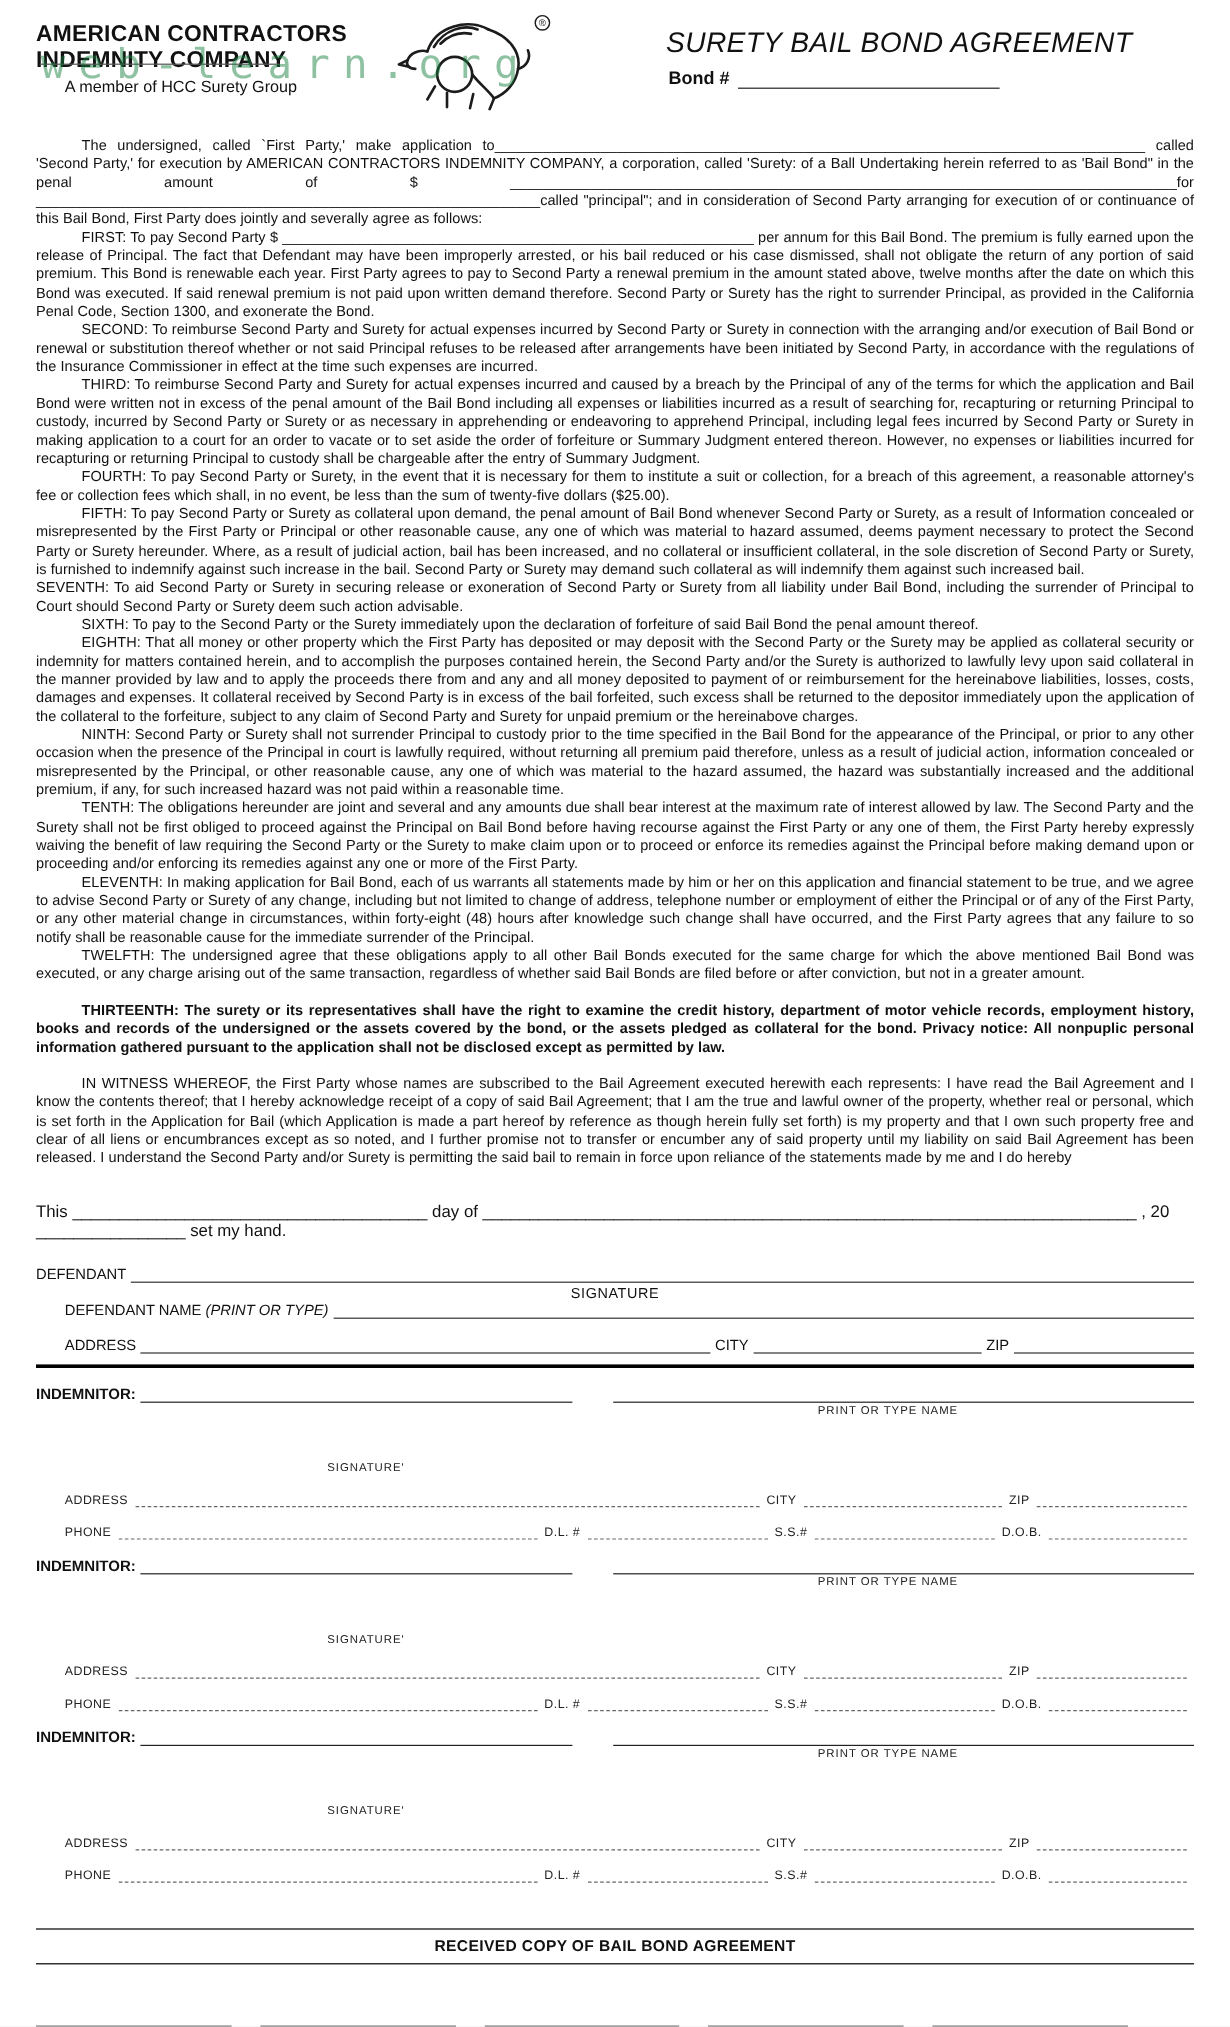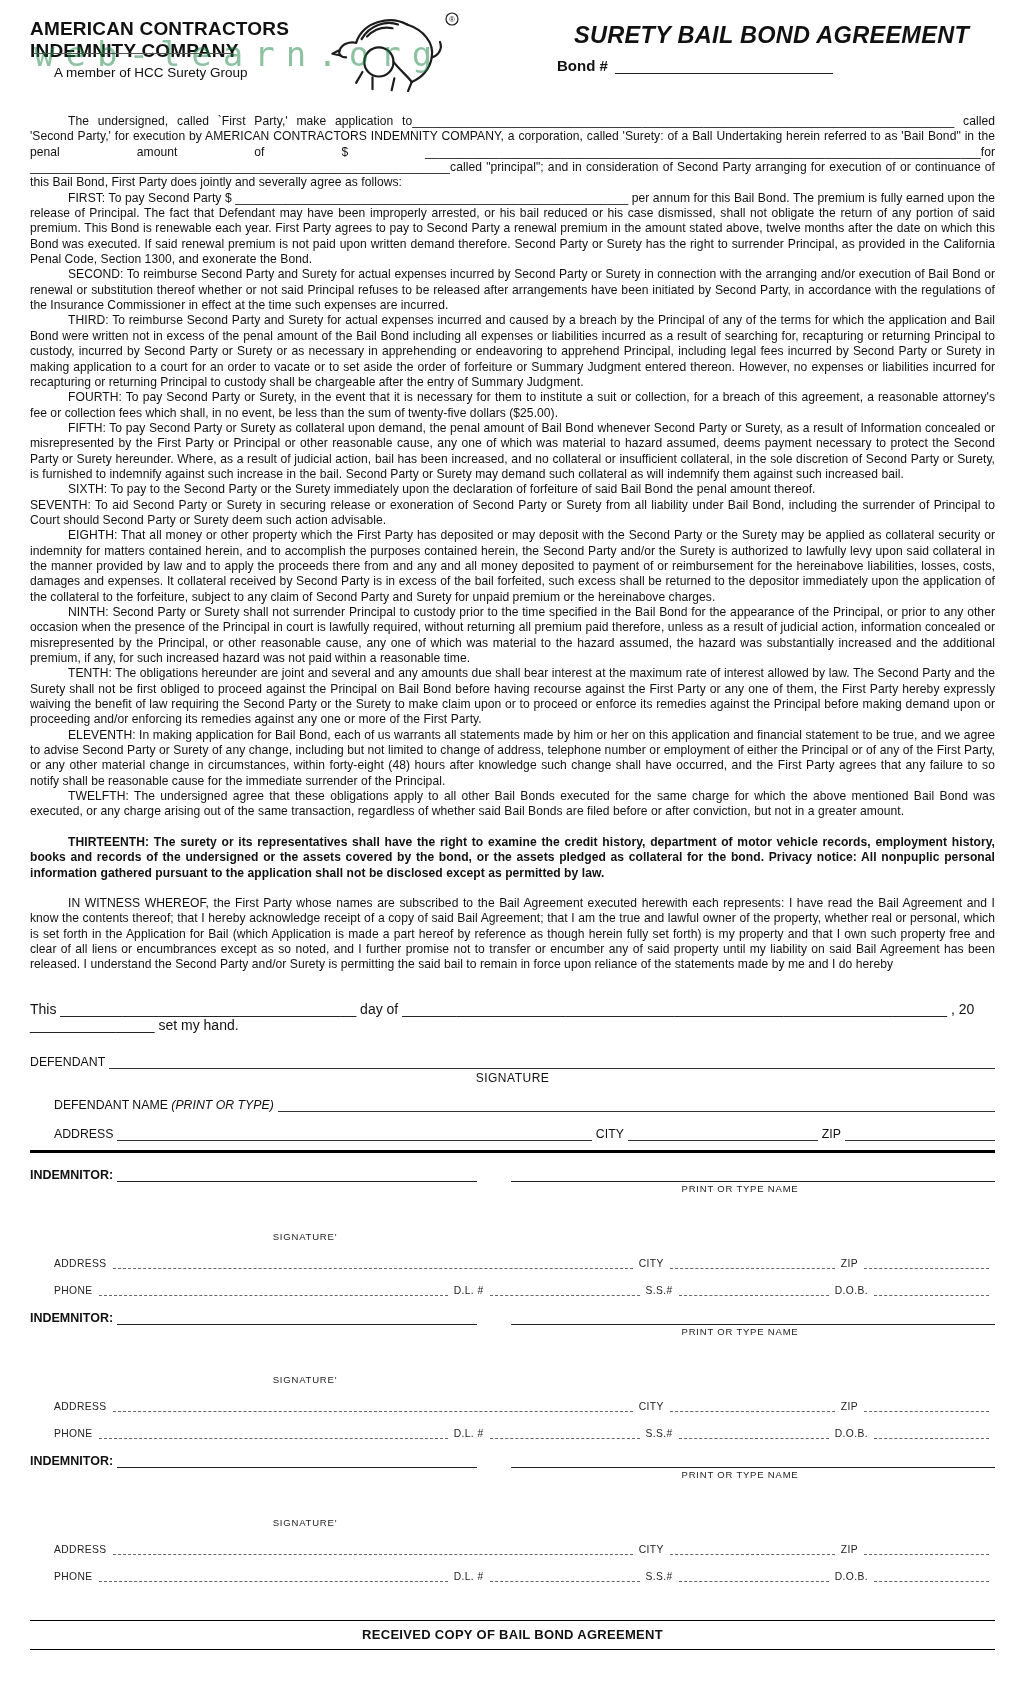--- a/index.html
+++ b/index.html
@@ -18,21 +18,21 @@
     pointer-events:none; white-space:nowrap;
   }
   .letterhead-rule{ position:absolute; left:33px; top:53px; width:200px; border-top:1.5px solid #555; z-index:4;}
   
   .hdr{ display:flex; align-items:flex-start; height:88px; position:relative; z-index:1;}
   .hdr-left{ width:290px; padding-top:8px;}
   .co-name{ font-size:19px; font-weight:bold; line-height:22px; letter-spacing:.2px;}
   .tagline{ font-size:13.5px; margin-top:3px;margin-left:24px;}
   .logo-wrap{ width:135px; height:84px; margin-left:4px; position:relative;}
   .hdr-right{ margin-left:auto; width:440px; padding-top:12px;}
-  .doc-title{ font-size:23.5px; font-weight:bold; font-style:italic; letter-spacing:.3px; white-space:nowrap;margin-left:19px;}
+  .doc-title{ font-size:23.5px; font-weight:normal; font-style:italic; letter-spacing:.3px; white-space:nowrap;}
   .bond-row{ display:flex; align-items:flex-end; margin-top:8px; padding-left:2px;}
   .bond-lbl{ font-size:15px; font-weight:bold;}
   .bond-line{ width:218px; border-bottom:1.6px solid #222; height:15px; margin-left:7px;}
   
   .bodytext{ margin-top:16px; position:relative; z-index:1;}
   .para{
     font-size:12.1px; line-height:15.35px; text-align:justify;
     overflow-wrap:anywhere; letter-spacing:.05px;
   }
   .ind{ text-indent:38px; }
@@ -40,21 +40,21 @@
   .gap-top{ margin-top:15px; }
   .date-row{ font-size:14px; margin-top:28px; overflow-wrap:anywhere;}
   
   .def-sec{ margin-top:22px; font-size:12.3px;}
   .row{ display:flex; align-items:flex-end;}
   .lbl{ white-space:nowrap;}
   .line{ flex:1 1 auto; border-bottom:1.3px solid #333; height:14px; margin:0 4px;}
   .line:last-child{ margin-right:0;}
   .caption-center{ text-align:center; font-size:12px; margin-top:2px; letter-spacing:.5px;}
   .def-indent{ padding-left:24px;}
-  .mt12{ margin-top:13px;} .mt14{ margin-top:15px;}
+  .mt12{ } .mt14{ margin-top:15px;}
   .w-city{ flex:0 0 190px;} .w-zip{ flex:0 0 150px;}
   .heavy-rule{ border-top:3.5px solid #000; margin-top:9px;}
   
   .ind-sec{ margin-top:15px;}
   .ind-head{ display:flex; align-items:flex-end;}
   .ind-lbl{ font-size:12.5px; font-weight:bold; white-space:nowrap;}
   .ind-line1{ flex:0 0 360px; border-bottom:1.5px solid #222; height:13px; margin-left:4px;}
   .ind-gap{ flex:0 0 34px;}
   .ind-line2{ flex:1 1 auto; border-bottom:1.5px solid #222; height:13px;}
   .ind-caps{ display:flex; font-size:9.5px; letter-spacing:.8px; color:#222; margin-top:1px;}
@@ -126,22 +126,22 @@
     </div>
   </div>
 
   <div class="bodytext">
     <p class="para ind">The undersigned, called `First Party,' make application to________________________________________________________________________________ called 'Second Party,' for execution by AMERICAN CONTRACTORS INDEMNITY COMPANY, a corporation, called 'Surety: of a Ball Undertaking herein referred to as 'Bail Bond" in the penal amount of $ __________________________________________________________________________________for ______________________________________________________________called "principal"; and in consideration of Second Party arranging for execution of or continuance of this Bail Bond, First Party does jointly and severally agree as follows:</p>
     <p class="para ind">FIRST: To pay Second Party $ __________________________________________________________ per annum for this Bail Bond. The premium is fully earned upon the release of Principal. The fact that Defendant may have been improperly arrested, or his bail reduced or his case dismissed, shall not obligate the return of any portion of said premium. This Bond is renewable each year. First Party agrees to pay to Second Party a renewal premium in the amount stated above, twelve months after the date on which this Bond was executed. If said renewal premium is not paid upon written demand therefore. Second Party or Surety has the right to surrender Principal, as provided in the California Penal Code, Section 1300, and exonerate the Bond.</p>
     <p class="para ind">SECOND: To reimburse Second Party and Surety for actual expenses incurred by Second Party or Surety in connection with the arranging and/or execution of Bail Bond or renewal or substitution thereof whether or not said Principal refuses to be released after arrangements have been initiated by Second Party, in accordance with the regulations of the Insurance Commissioner in effect at the time such expenses are incurred.</p>
     <p class="para ind">THIRD: To reimburse Second Party and Surety for actual expenses incurred and caused by a breach by the Principal of any of the terms for which the application and Bail Bond were written not in excess of the penal amount of the Bail Bond including all expenses or liabilities incurred as a result of searching for, recapturing or returning Principal to custody, incurred by Second Party or Surety or as necessary in apprehending or endeavoring to apprehend Principal, including legal fees incurred by Second Party or Surety in making application to a court for an order to vacate or to set aside the order of forfeiture or Summary Judgment entered thereon. However, no expenses or liabilities incurred for recapturing or returning Principal to custody shall be chargeable after the entry of Summary Judgment.</p>
     <p class="para ind">FOURTH: To pay Second Party or Surety, in the event that it is necessary for them to institute a suit or collection, for a breach of this agreement, a reasonable attorney's fee or collection fees which shall, in no event, be less than the sum of twenty-five dollars ($25.00).</p>
     <p class="para ind">FIFTH: To pay Second Party or Surety as collateral upon demand, the penal amount of Bail Bond whenever Second Party or Surety, as a result of Information concealed or misrepresented by the First Party or Principal or other reasonable cause, any one of which was material to hazard assumed, deems payment necessary to protect the Second Party or Surety hereunder. Where, as a result of judicial action, bail has been increased, and no collateral or insufficient collateral, in the sole discretion of Second Party or Surety, is furnished to indemnify against such increase in the bail. Second Party or Surety may demand such collateral as will indemnify them against such increased bail.</p>
+    <p class="para">SEVENTH: To aid Second Party or Surety in securing release or exoneration of Second Party or Surety from all liability under Bail Bond, including the surrender of Principal to Court should Second Party or Surety deem such action advisable.</p>
     <p class="para ind">SIXTH: To pay to the Second Party or the Surety immediately upon the declaration of forfeiture of said Bail Bond the penal amount thereof.</p>
-    <p class="para">SEVENTH: To aid Second Party or Surety in securing release or exoneration of Second Party or Surety from all liability under Bail Bond, including the surrender of Principal to Court should Second Party or Surety deem such action advisable.</p>
     <p class="para ind">EIGHTH: That all money or other property which the First Party has deposited or may deposit with the Second Party or the Surety may be applied as collateral security or indemnity for matters contained herein, and to accomplish the purposes contained herein, the Second Party and/or the Surety is authorized to lawfully levy upon said collateral in the manner provided by law and to apply the proceeds there from and any and all money deposited to payment of or reimbursement for the hereinabove liabilities, losses, costs, damages and expenses. It collateral received by Second Party is in excess of the bail forfeited, such excess shall be returned to the depositor immediately upon the application of the collateral to the forfeiture, subject to any claim of Second Party and Surety for unpaid premium or the hereinabove charges.</p>
     <p class="para ind">NINTH: Second Party or Surety shall not surrender Principal to custody prior to the time specified in the Bail Bond for the appearance of the Principal, or prior to any other occasion when the presence of the Principal in court is lawfully required, without returning all premium paid therefore, unless as a result of judicial action, information concealed or misrepresented by the Principal, or other reasonable cause, any one of which was material to the hazard assumed, the hazard was substantially increased and the additional premium, if any, for such increased hazard was not paid within a reasonable time.</p>
     <p class="para ind">TENTH: The obligations hereunder are joint and several and any amounts due shall bear interest at the maximum rate of interest allowed by law. The Second Party and the Surety shall not be first obliged to proceed against the Principal on Bail Bond before having recourse against the First Party or any one of them, the First Party hereby expressly waiving the benefit of law requiring the Second Party or the Surety to make claim upon or to proceed or enforce its remedies against the Principal before making demand upon or proceeding and/or enforcing its remedies against any one or more of the First Party.</p>
     <p class="para ind">ELEVENTH: In making application for Bail Bond, each of us warrants all statements made by him or her on this application and financial statement to be true, and we agree to advise Second Party or Surety of any change, including but not limited to change of address, telephone number or employment of either the Principal or of any of the First Party, or any other material change in circumstances, within forty-eight (48) hours after knowledge such change shall have occurred, and the First Party agrees that any failure to so notify shall be reasonable cause for the immediate surrender of the Principal.</p>
     <p class="para ind">TWELFTH: The undersigned agree that these obligations apply to all other Bail Bonds executed for the same charge for which the above mentioned Bail Bond was executed, or any charge arising out of the same transaction, regardless of whether said Bail Bonds are filed before or after conviction, but not in a greater amount.</p>
     <p class="para ind bold gap-top">THIRTEENTH: The surety or its representatives shall have the right to examine the credit history, department of motor vehicle records, employment history, books and records of the undersigned or the assets covered by the bond, or the assets pledged as collateral for the bond. Privacy notice: All nonpuplic personal information gathered pursuant to the application shall not be disclosed except as permitted by law.</p>
     <p class="para ind gap-top">IN WITNESS WHEREOF, the First Party whose names are subscribed to the Bail Agreement executed herewith each represents: I have read the Bail Agreement and I know the contents thereof; that I hereby acknowledge receipt of a copy of said Bail Agreement; that I am the true and lawful owner of the property, whether real or personal, which is set forth in the Application for Bail (which Application is made a part hereof by reference as though herein fully set forth) is my property and that I own such property free and clear of all liens or encumbrances except as so noted, and I further promise not to transfer or encumber any of said property until my liability on said Bail Agreement has been released. I understand the Second Party and/or Surety is permitting the said bail to remain in force upon reliance of the statements made by me and I do hereby</p>
     <p class="date-row">This ______________________________________ day of ______________________________________________________________________ , 20 ________________ set my hand.</p>
   </div>
 

